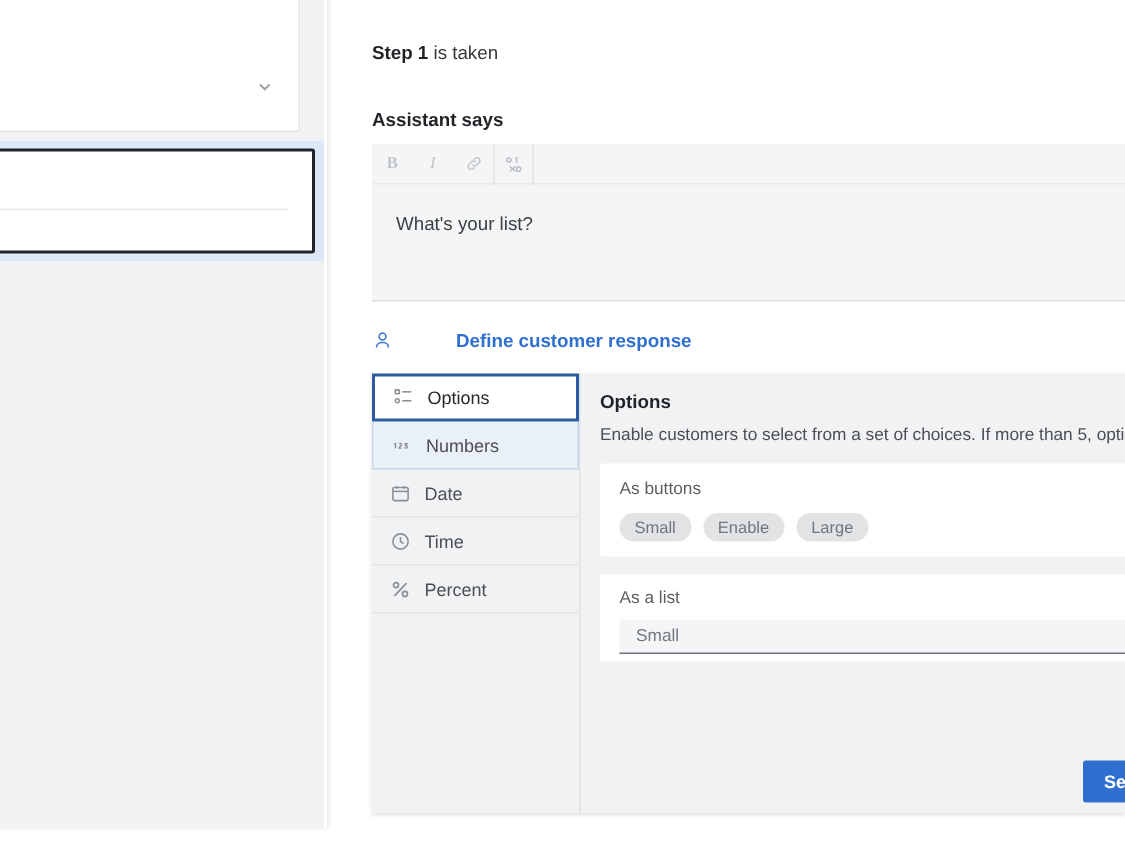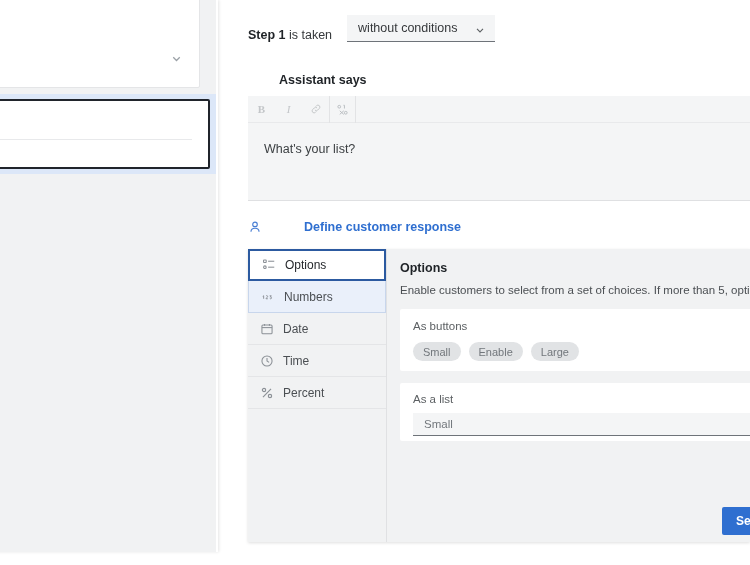--- a/index.html
+++ b/index.html
@@ -49,38 +49,38 @@
     position: absolute; left: -110px; top: 0;
     width: 328px; height: 552px;
     box-shadow: 1px 0 3px rgba(0,0,0,0.10);
     pointer-events: none;
   }
 
   
   .main { position: absolute; left: 237px; top: 0; width: 513px; height: 565px; background:#ffffff; }
 
   
-  .step-row { position: absolute; left: 11px; top: 15px; display: flex; align-items: flex-end; }
+  .step-row { position: absolute; left: 11px; top: 28px; display: flex; align-items: flex-start; }
   .step-label { font-size: 12.5px; color: #35383b; white-space: nowrap; }
   .step-label b { font-weight: bold; color: #1f2327; }
   .cond-select {
     position: relative; margin-left: 15px;
     width: 148px; height: 27px;
     background: #f4f5f6;
     border-bottom: 1px solid #6e7379;
     display: flex; align-items: center; justify-content: space-between;
     padding: 0 9px 0 11px;
   }
   .cond-select .cs-val { font-size: 12.5px; color: #35383b; white-space: nowrap; }
   .cond-select .cs-chev { width: 12px; height: 12px; color: #5c6063; }
 
   
   .assist-label {
     position: absolute; left: 11px; top: 73px;
-    font-size: 12.5px; font-weight: bold; color: #1f2327; margin-left: 31px;
+    font-size: 12.5px; font-weight: bold; color: #1f2327;
   }
   .editor {
     position: absolute; left: 11px; top: 96px;
     width: 502px; height: 105px;
     background: #f4f5f6;
     border-bottom: 1px solid #dfe0e2;
   }
   .editor-toolbar {
     position: absolute; left: 0; top: 0; width: 100%; height: 27px;
     display: flex; align-items: center;
@@ -205,28 +205,20 @@
     </div>
   </div>
   <div class="left-panel-shadow"></div>
 
   <div class="main">
 
     <div class="step-row">
       <div class="step-label">
         <b>Step 1</b><span> is taken</span>
       </div>
-      <div class="cond-select">
-        <span class="cs-val">without conditions</span>
-        <span class="cs-chev">
-          <svg viewBox="0 0 16 16" fill="none" stroke="currentColor" stroke-width="1.5">
-            <path d="M4 6.5 L8 10.5 L12 6.5"></path>
-          </svg>
-        </span>
-      </div>
     </div>
 
     <div class="assist-label">Assistant says</div>
 
     <div class="editor">
       <div class="editor-toolbar">
         <div class="tb-btn">
           <span class="tb-bold">B</span>
         </div>
         <div class="tb-btn">

